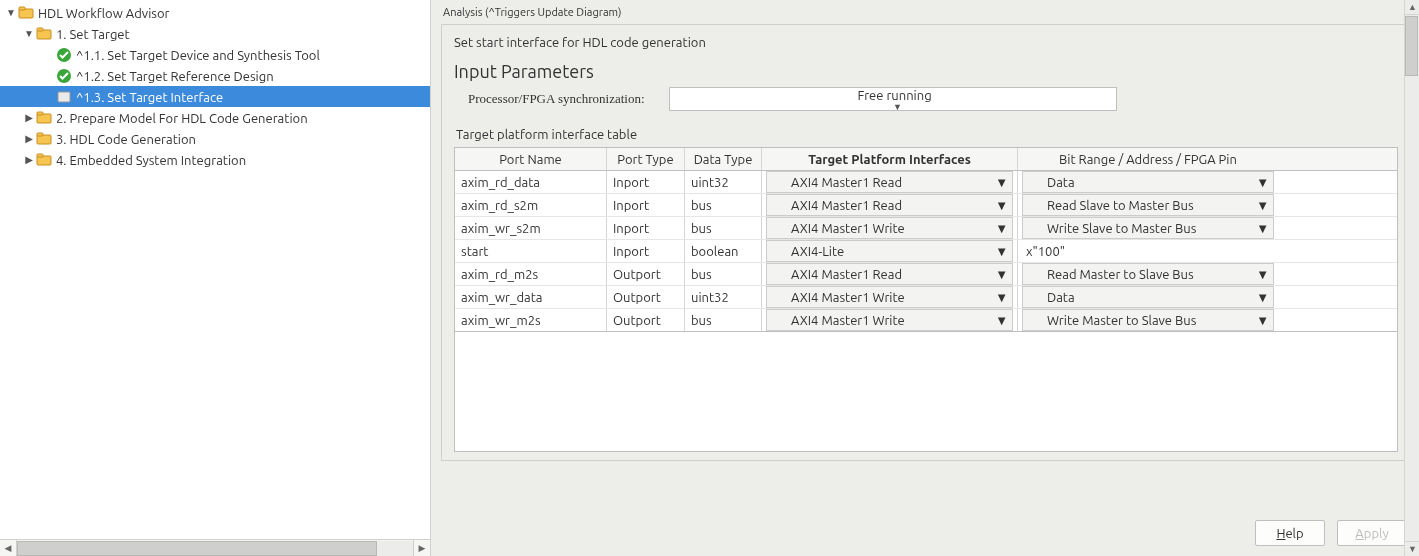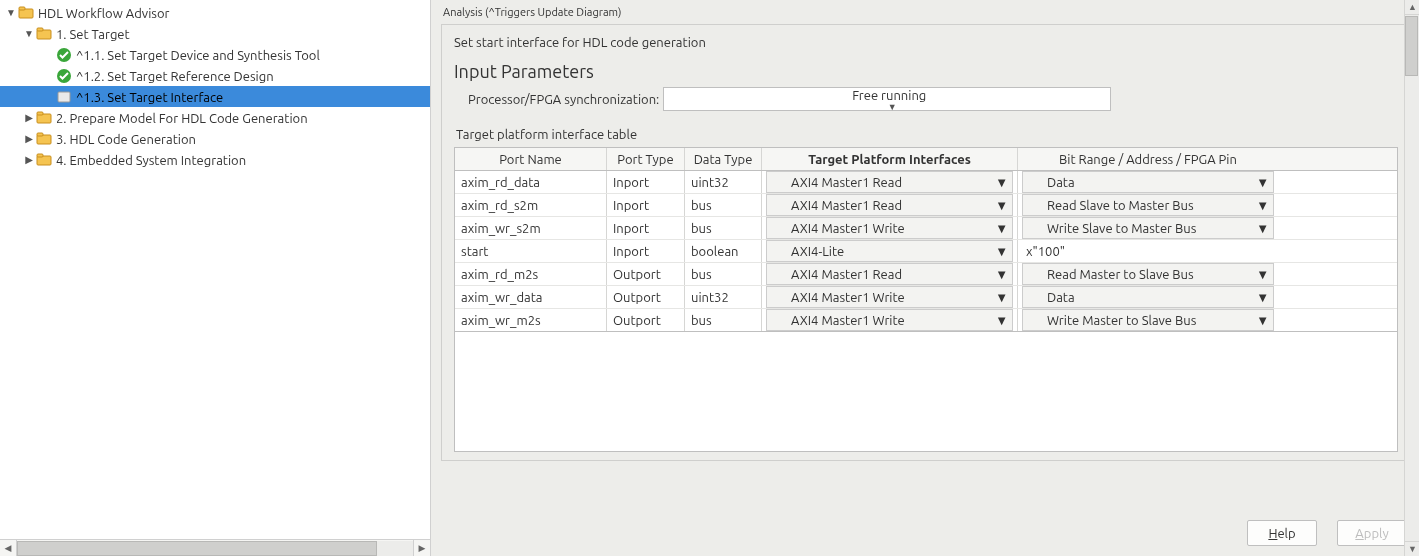--- a/index.html
+++ b/index.html
@@ -4,39 +4,39 @@
 <style>
 * { box-sizing: border-box; margin: 0; padding: 0; font-family: "Segoe UI", Ubuntu, Arial, sans-serif; font-size: 13px; color: #333; }
 html, body { width: 1419px; height: 556px; background: #ededea; overflow: hidden; }
 .app { display: flex; width: 100%; height: 100%; }
 
 
 .tree-pane { width: 431px; height: 100%; background: #fff; border-right: 1px solid #d0d0d0; position: relative; display: flex; flex-direction: column; }
 .tree { flex: 1; overflow: hidden; padding-top: 2px; }
 .tree-row { display: flex; align-items: center; height: 21px; white-space: nowrap; cursor: default; }
 .tree-row.selected { background: #3b8adb; color: #fff; }
-.tree-row.selected span { color: #000000; }
+.tree-row.selected span { color: #ffffff; }
 .twisty { width: 14px; text-align: center; font-size: 10px; color: #555; }
 .ticon { width: 16px; height: 16px; margin-right: 4px; display: inline-flex; align-items: center; justify-content: center; }
 .ticon svg { width: 16px; height: 16px; }
 .lbl { }
 .hscroll { height: 17px; background: #f5f5f3; border-top: 1px solid #d0d0d0; display: flex; align-items: center; }
 .hscroll .track { flex: 1; height: 15px; background: #ececea; position: relative; }
 .hscroll .thumb { position: absolute; left: 0; top: 0; height: 15px; width: 360px; background: #cfcfcd; border: 1px solid #b8b8b6; }
 .hscroll .arrow { width: 17px; height: 17px; display: flex; align-items: center; justify-content: center; font-size: 9px; color: #666; border-left: 1px solid #d0d0d0; }
 .hscroll .arrow:first-child { border-left: none; border-right: 1px solid #d0d0d0; }
 
 
 .right-pane { flex: 1; height: 100%; background: #ededea; position: relative; padding: 4px 8px 4px 10px; display: flex; flex-direction: column; }
 .rp-title { font-size: 11px; margin: 2px 0 6px 2px; }
 .panel { border: 1px solid #cfcfcd; background: #ededea; padding: 10px 12px 8px 12px; margin-bottom: 12px; }
 .panel-title { font-size: 13px; margin-bottom: 12px; }
 .section-label { font-size: 18px; margin-bottom: 6px; }
 .sync-row { display: flex; align-items: center; margin: 4px 0 16px 14px; }
-.sync-row .lbl2 { margin-right: 4px; }
+.sync-row .lbl2 { margin-right: 24px; font-family: Liberation Serif, serif; }
 .select { border: 1px solid #bfbfbf; background: #fff; height: 24px; display: flex; align-items: center; justify-content: space-between; padding: 0 4px 0 8px; position: relative; flex-direction: column; }
 .select.wide { width: 448px; }
 .select .sval { }
 .select .sarrow { font-size: 9px; color: #555; margin-left: 6px; }
 
 .table-wrap { margin: 6px 0 0 0; }
 .tbl-label { margin: 0 0 6px 2px; }
 .tbl { border: 1px solid #bfbfbf; background: #fff; }
 .thead, .trow { display: flex; }
 .thead { background: #f6f6f4; border-bottom: 1px solid #bfbfbf; }
@@ -48,21 +48,21 @@
 .c-ptype { width: 78px; }
 .c-dtype { width: 77px; }
 .c-iface { width: 256px; padding: 0; }
 .c-bit { width: 260px; padding: 0; }
 .trow { border-bottom: 1px solid #e6e6e4; }
 .trow:last-child { border-bottom: none; }
 .cell-select { width: 100%; height: 100%; display: flex; align-items: center; justify-content: space-between; background: #f3f3f1; border: 1px solid #ccc; margin: 4px; padding: 0 4px 0 24px; }
 .cell-plain { width: 100%; height: 100%; display: flex; align-items: center; padding: 0 8px; }
 .filler { flex: 1; min-height: 120px; background: #fff; border: 1px solid #bfbfbf; border-top: none; }
 
-.footer { position: absolute; right: 12px; bottom: 10px; display: flex; gap: 20px; }
+.footer { position: absolute; right: 12px; bottom: 10px; display: flex; gap: 12px; }
 .btn { border: 1px solid #bfbfbf; background: #fdfdfc; height: 26px; min-width: 70px; padding: 0 14px; display: flex; align-items: center; justify-content: center; border-radius: 2px; }
 .btn.disabled { color: #bdbdbd; }
 .btn u { text-decoration: underline; }
 
 
 .v-scroll { position: absolute; right: 0; top: 0; bottom: 0; width: 15px; background: #ececea; border-left: 1px solid #d5d5d3; }
 .v-scroll .vthumb { position: absolute; left: 0; top: 0; width: 13px; height: 60px; background: #cfcfcd; border: 1px solid #b8b8b6; }
 .v-scroll .varrow { position: absolute; left: 0; width: 15px; height: 15px; display:flex; align-items:center; justify-content:center; font-size:9px; color:#666; }
 .v-scroll .up { top: 0; border-bottom:1px solid #d5d5d3; }
 .v-scroll .down { bottom: 0; border-top:1px solid #d5d5d3; }

